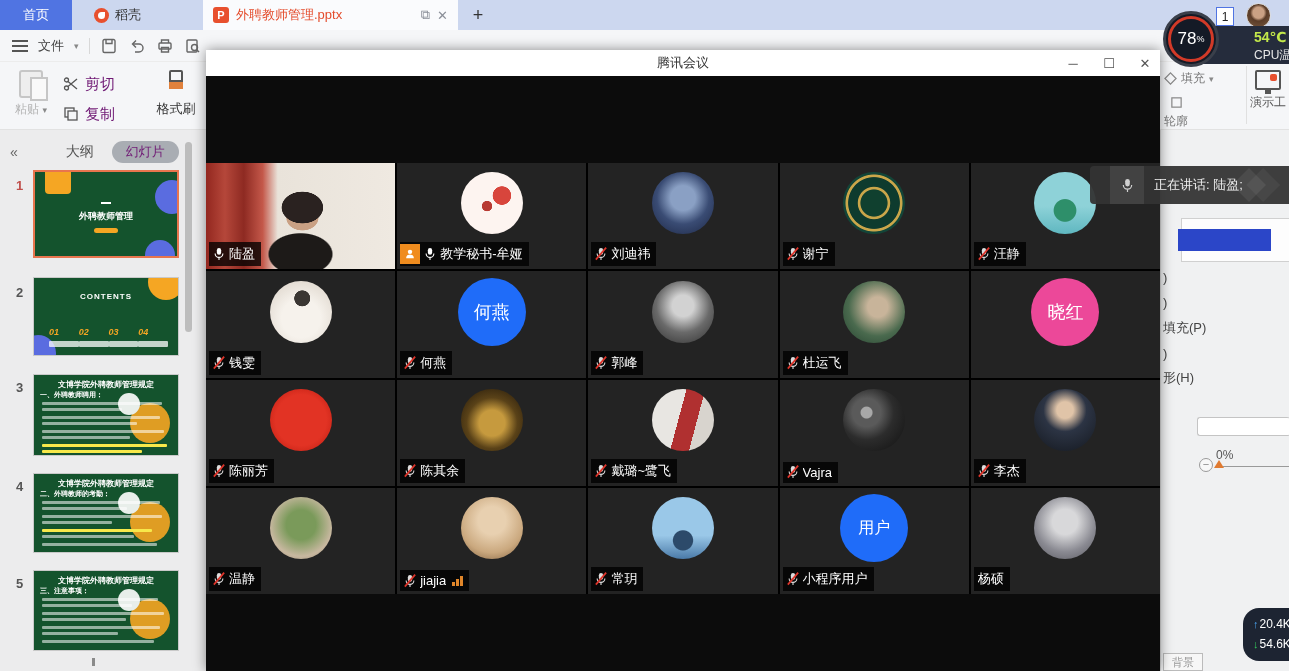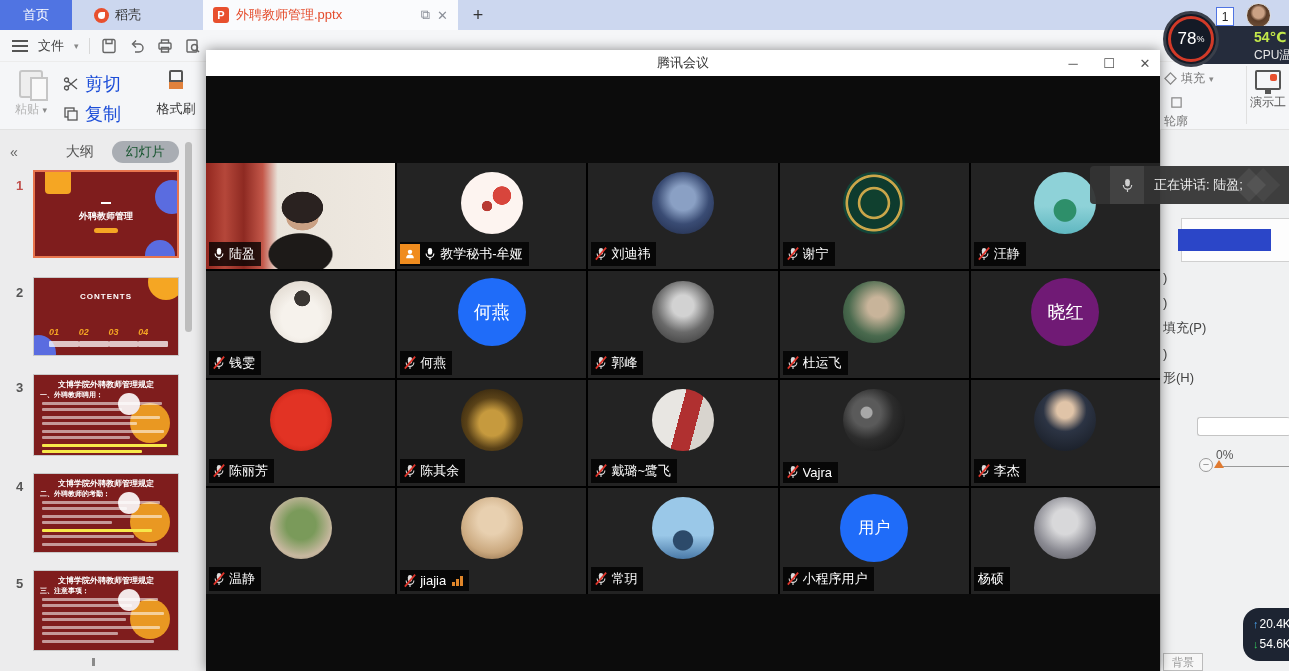--- a/index.html
+++ b/index.html
@@ -27,21 +27,21 @@
   .chev { font-size:9px; color:#888; }
   .vsep { width:1px; height:16px; background:#d8d8d8; }
   .ico16 { width:18px; height:18px; display:inline-flex; align-items:center; justify-content:center; }
   .ico16 svg { display:block; }
 
   
   .tb2 { left:0; top:62px; width:1289px; height:68px; background:#f5f6f8; border-bottom:1px solid #e2e2e2; }
   .paste-group { left:10px; top:70px; width:42px; text-align:center; color:#b3b3b3; font-size:12px; }
   .clip-ico { width:24px; height:28px; margin:0 auto 3px; border:2px solid #c6c6c6; border-radius:3px; position:relative; background:#eee; }
   .clip-ico:after { content:""; position:absolute; right:-7px; top:5px; width:14px; height:20px; background:#f9f9f9; border:2px solid #c6c6c6; }
-  .cutcopy { left:62px; top:72px; font-size:18px; color:#1d4ed8; }
+  .cutcopy { left:62px; top:72px; font-size:15px; color:#701a75; }
   .cc-row { display:flex; align-items:center; gap:5px; height:24px; margin-bottom:6px; }
   .fp { left:150px; top:70px; width:52px; text-align:center; font-size:13px; color:#333; }
   .brush-ico { width:20px; height:26px; margin:0 auto 4px; position:relative; }
   .brush-ico .head { width:14px; height:12px; border:2px solid #555; border-radius:2px 2px 0 0; margin:0 auto; }
   .brush-ico .band { width:14px; height:7px; background:#e0813c; margin:0 auto; }
   .play-group { left:212px; top:70px; width:60px; text-align:center; font-size:13px; color:#333; }
   .play-circ { width:26px; height:26px; border:2px solid #555; border-radius:50%; margin:0 auto 4px; position:relative; }
   .play-circ:after { content:""; position:absolute; left:9px; top:6px; border-left:9px solid #e0813c; border-top:6px solid transparent; border-bottom:6px solid transparent; }
 
   
@@ -64,24 +64,24 @@
   .slider-line { position:absolute; left:62px; top:336px; width:67px; height:1px; background:#9a9a9a; }
   .slider-tri { position:absolute; left:53px; top:330px; width:0; height:0; border-left:5px solid transparent; border-right:5px solid transparent; border-bottom:8px solid #e07a30; }
   .bg-btn { position:absolute; left:2px; top:523px; width:40px; height:18px; border:1px solid #bbb; background:#f7f7f7; color:#999; font-size:11px; text-align:center; line-height:16px; }
   .share-frag { left:1277px; top:40px; font-size:12px; color:#8a8f98; }
 
   
   .sidepanel { left:0; top:130px; width:206px; height:541px; background:#ececed; }
   .sp-head { position:absolute; left:0; top:10px; width:206px; height:24px; display:flex; align-items:center; font-size:14px; color:#555; }
   .collapse { margin-left:10px; font-size:14px; color:#666; letter-spacing:-2px; }
   .sp-tab-outline { margin-left:50px; }
-  .sp-tab-slides { margin-left:18px; background:#a9adb3; color:#14532d; border-radius:11px; padding:2px 14px; font-size:13px; }
+  .sp-tab-slides { margin-left:18px; background:#a9adb3; color:#701a75; border-radius:11px; padding:2px 14px; font-size:13px; }
   .thumb-num { position:absolute; left:16px; font-size:13px; color:#555; font-weight:bold; }
   .thumb-num.sel { color:#c0504d; }
-  .thumb { position:absolute; left:33px; width:146px; background:#7f1d1d; border:1px solid #c9c9c9; overflow:hidden; }
+  .thumb { position:absolute; left:33px; width:146px; background:#14532d; border:1px solid #c9c9c9; overflow:hidden; }
   .thumb.sel { border:2px solid #e8754e; }
   .th-orange-sq { position:absolute; left:10px; top:0; width:26px; height:22px; background:#f5a623; border-radius:0 0 4px 4px; }
   .th-circle { position:absolute; border-radius:50%; }
   .th-title1 { position:absolute; left:0; right:0; top:38px; text-align:center; color:#fff; font-size:9px; font-weight:bold; }
   .th-dash { position:absolute; left:50%; top:30px; width:10px; height:2px; background:#fff; transform:translateX(-50%); }
   .th-underbar { position:absolute; left:50%; top:56px; width:24px; height:5px; background:#f5a623; border-radius:3px; transform:translateX(-50%); }
   .th-contents { position:absolute; left:0; right:0; top:14px; text-align:center; color:#fff; font-size:8px; font-weight:bold; letter-spacing:1px; }
   .th-nums { position:absolute; left:10px; right:10px; top:43px; display:flex; justify-content:flex-end;font-style:italic; }
   .th-num-cell { width:24%; text-align:left; }
   .th-num { color:#f5a623; font-size:9px; font-weight:bold; }
@@ -504,21 +504,21 @@
               <path d="M2.5 7.5a4.5 4.5 0 0 0 9 0" fill="none" stroke="#ddd" stroke-width="1.3"></path>
               <line x1="7" y1="12" x2="7" y2="15" stroke="#ddd" stroke-width="1.3"></line>
               <line x1="1" y1="14.5" x2="13" y2="0.5" stroke="#e0352b" stroke-width="2"></line>
             </svg>
           </span>
         <span class="pname">杜运飞</span>
       </div>
     </div>
 
     <div class="tile">
-      <div class="avatar-text" style="background: #701a75;">
+      <div class="avatar-text" style="background: #ec4899;">
           <span>晓红</span>
         </div>
     </div>
 
     <div class="tile">
       <div class="avatar" style="background: radial-gradient(circle, rgb(226, 51, 36) 0px, rgb(226, 51, 36) 58%, rgb(181, 23, 12) 100%);"></div>
       <div class="nameplate">
         <span class="mic">
             <svg viewBox="0 0 14 16" width="12" height="14">
               <rect x="4.5" y="1" width="5" height="8" rx="2.5" fill="#ddd"></rect>

